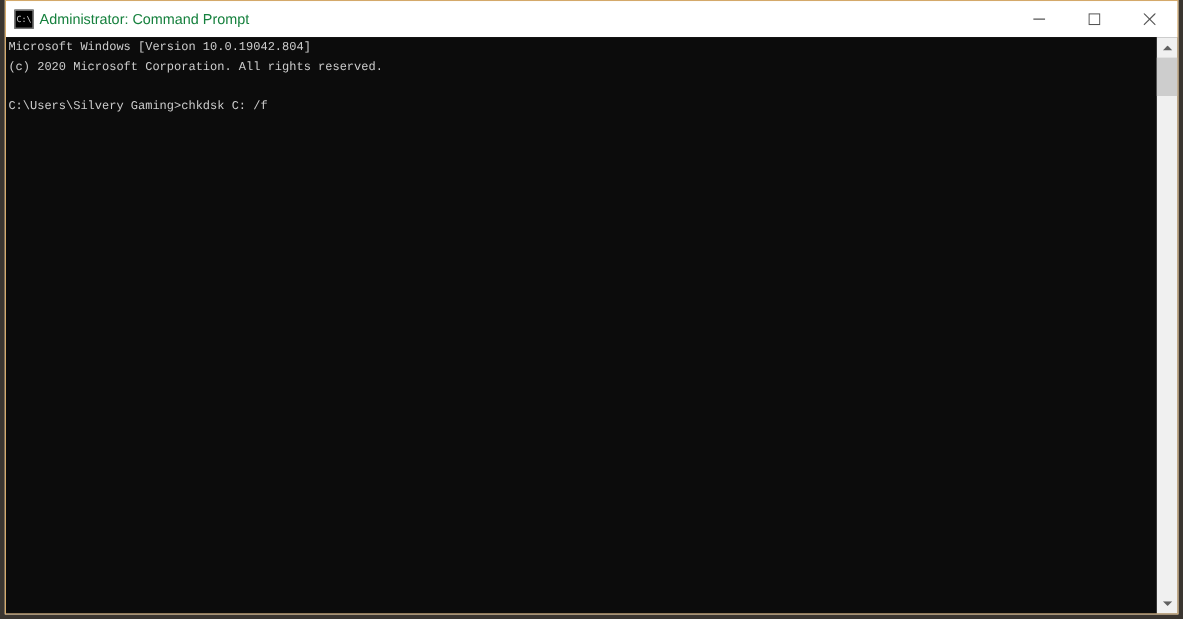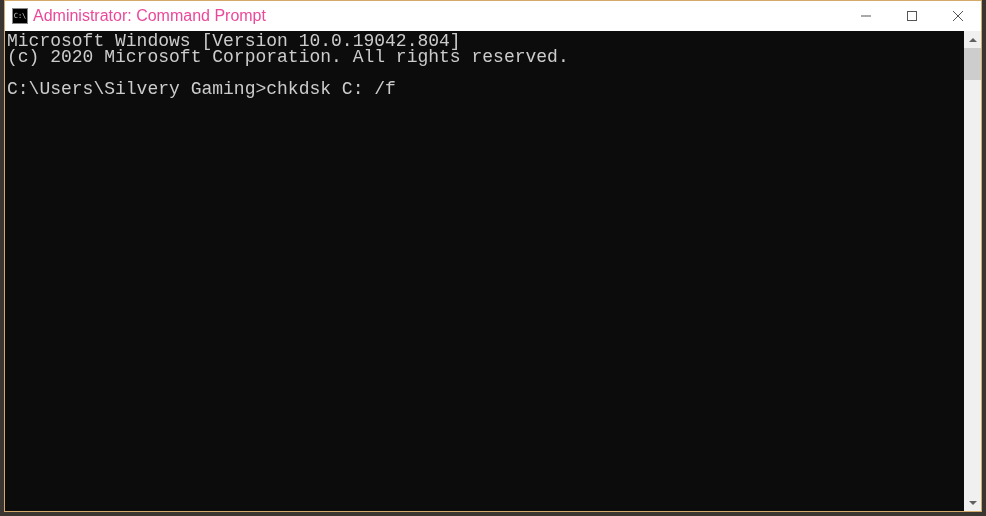--- a/index.html
+++ b/index.html
@@ -44,22 +44,22 @@
       align-items: center;
       justify-content: center;
     }
     .titlebar-icon-text {
       color: #ccc;
       font-size: 7px;
       font-family: monospace;
       line-height: 1;
     }
     .titlebar-title {
-      color: #ec4899;
-      font-size: 16px;
+      color: #15803d;
+      font-size: 12px;
       flex: 1;
     }
     .window-controls {
       display: flex;
       height: 100%;
     }
     .win-btn {
       width: 46px;
       height: 100%;
       display: flex;
@@ -75,21 +75,21 @@
       flex: 1;
       display: flex;
       background: #0c0c0c;
       position: relative;
     }
     .terminal {
       flex: 1;
       background: #0c0c0c;
       color: #cccccc;
       font-family: Consolas, "Courier New", monospace;
-      font-size: 18px;
+      font-size: 10px;
       line-height: 16px;
       padding: 2px 0 0 2px;
       white-space: pre;
       overflow: hidden;
     }
     .scrollbar-v {
       width: 17px;
       background: #f0f0f0;
       position: relative;
       display: flex;

